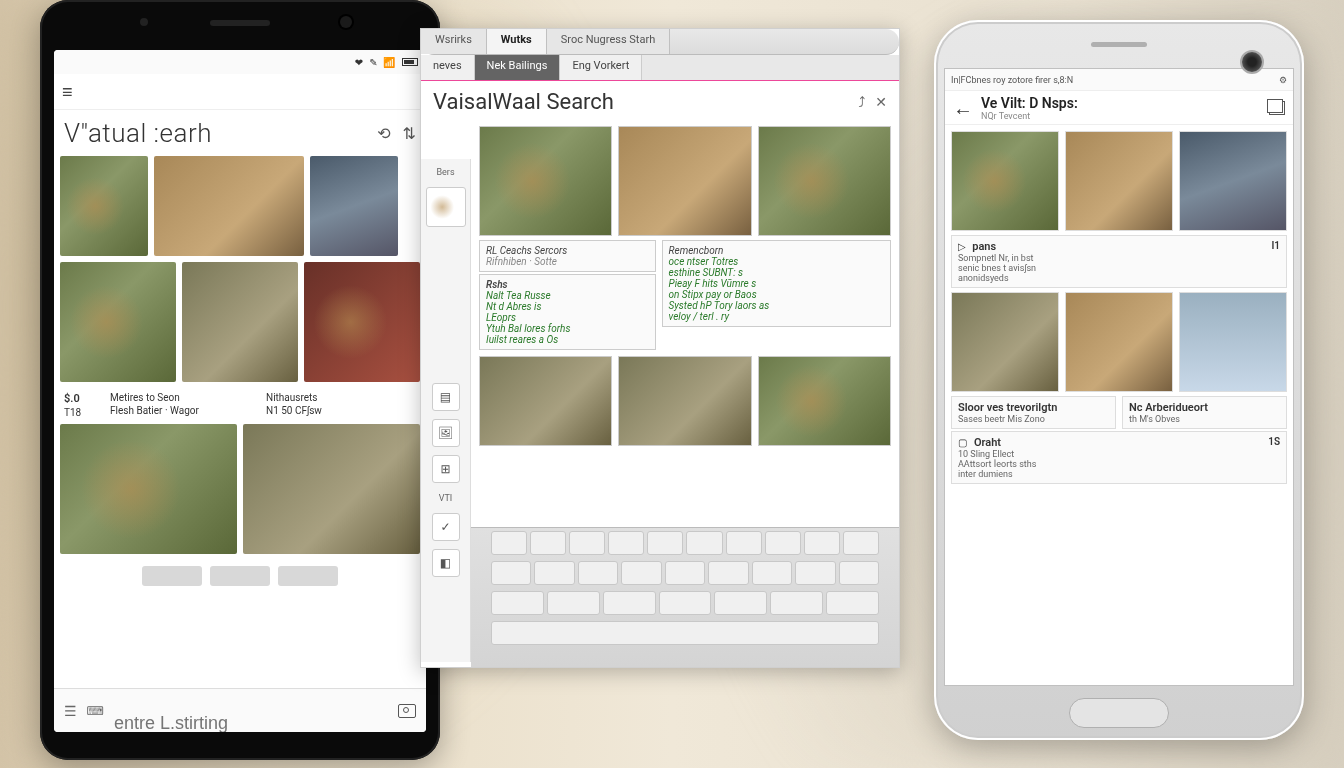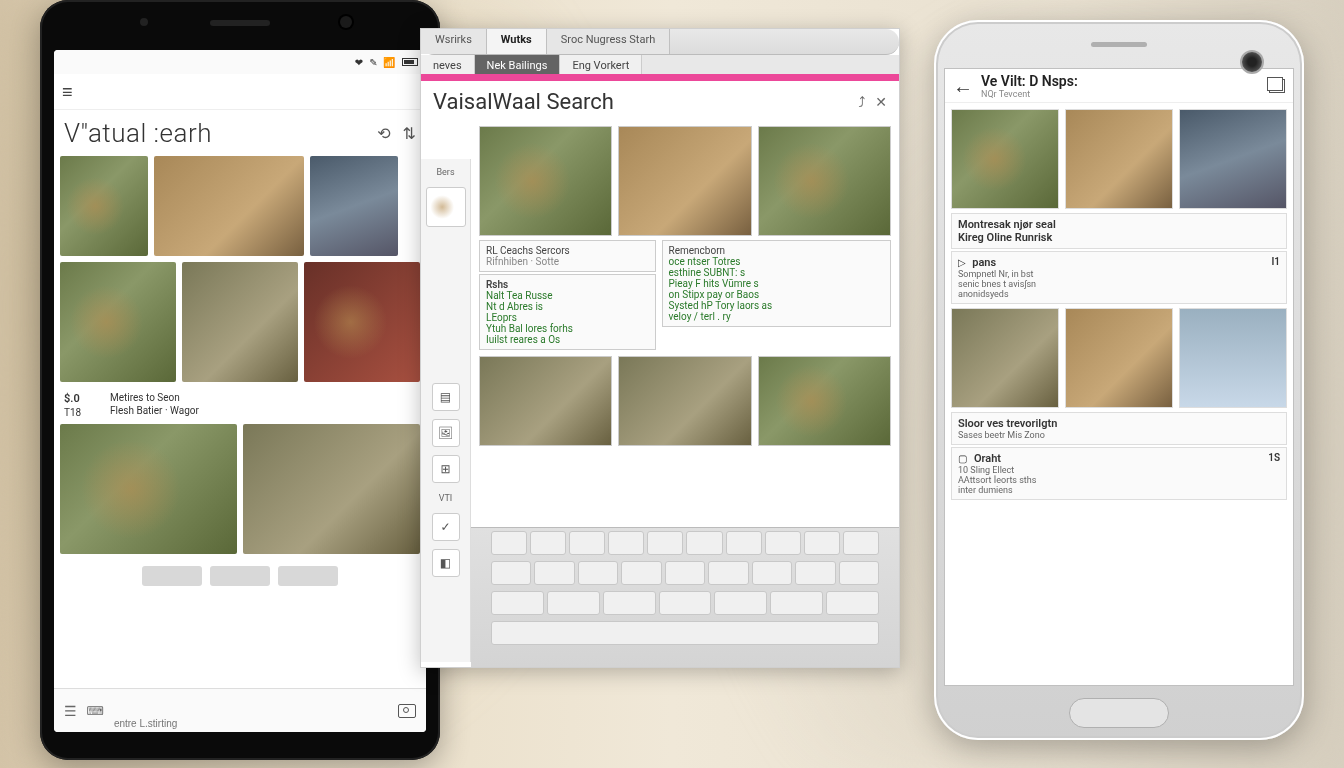--- a/index.html
+++ b/index.html
@@ -29,35 +29,35 @@
   .header1 h1 { font-weight:300; font-size:26px; color:#333; letter-spacing:.5px;}
   .header1 .acts { display:flex; gap:12px; color:#555; font-size:16px;}
   .grid1 { flex:1; overflow:hidden; padding:0 6px;}
   .row1 { display:flex; gap:6px; margin-bottom:6px;}
   .thumb { background:#888; border-radius:2px; position:relative; overflow:hidden;}
   .thumb.sm { width:88px; height:100px;}
   .thumb.md { width:118px; height:120px;}
   .cap { font-size:10px; color:#333; margin-top:2px;}
   .cap .t { font-weight:600; font-size:11px; }
   .footer1 { height:44px; border-top:1px solid #ddd; display:flex; align-items:center; padding:0 10px; gap:10px; background:#fafafa;}
-  .footer1 input { flex:1; border:none; background:transparent; font-size:10px; color:#7f1d1d; outline:none;margin-top:26px;}
+  .footer1 input { flex:1; border:none; background:transparent; font-size:18px; color:#7f1d1d; outline:none;margin-top:26px;}
   .chips1 { display:flex; gap:8px; padding:6px 10px; justify-content:center;}
   .chip { width:60px; height:20px; background:#d8d8d8; border-radius:3px;}
 
   
   .desk {
     position:absolute; left:420px; top:28px; width:480px; height:640px;
     background:#fff; border:1px solid #cfcfcf; box-shadow:0 4px 20px rgba(0,0,0,.25);
     display:flex; flex-direction:column;
   }
   .tabsrow { height:26px; background:linear-gradient(#e8e8e8,#dcdcdc); border-bottom:1px solid #bbb; display:flex;border-radius:13px;}
   .tab { padding:4px 14px; font-size:11px; color:#555; border-right:1px solid #c0c0c0; background:#e6e6e6;}
   .tab.active { background:#f4f4f4; color:#222;font-weight:bold;}
   .menubar { height:24px; background:#f6f6f6; border-bottom:1px solid #ddd; display:flex; align-items:center; gap:14px; padding:0 10px; font-size:11px; color:#555;}
-  .crumbs { height:26px; background:#e8e8e8; border-bottom:7px solid #ec4899; display:flex;}
+  .crumbs { height:26px; background:#e8e8e8; border-bottom:1px solid #ec4899; display:flex;}
   .crumb { padding:4px 12px; font-size:11px; border-right:1px solid #ccc; color:#444; background:#f0f0f0;}
   .crumb.on { background:#646464; color:#fff;}
   .deskhead { display:flex; justify-content:space-between; align-items:center; padding:8px 12px;}
   .deskhead h2 { font-weight:400; font-size:22px; color:#333;}
   .deskhead .ic { display:flex; gap:10px; color:#666; font-size:14px;}
   .sidecol { position:absolute; left:0; top:130px; width:50px; bottom:5px; background:#f4f4f4; border-right:1px solid #ddd; display:flex; flex-direction:column; align-items:center; gap:8px; padding-top:6px;}
   .sidecol .sbtn { width:28px; height:28px; background:#fff; border:1px solid #ccc; border-radius:3px; font-size:12px; color:#555; display:flex; align-items:center; justify-content:center;}
   .sidecol .slabel { font-size:9px; color:#666; text-align:center; padding:2px; }
   .deskbody { margin-left:50px; padding:4px 8px 0 8px; flex:1; overflow:hidden;}
   .drow { display:flex; gap:6px; margin-bottom:4px;}
@@ -142,20 +142,24 @@
       </div>
       <div style="display:flex;gap:6px;padding:2px 4px 6px 4px;">
         <div style="width:40px">
           <div class="cap"><span class="t">$.0</span></div>
           <div class="cap s">T18</div>
         </div>
         <div style="flex:1">
           <div class="cap t">Metires to Seon</div>
           <div class="cap s">Flesh Batier · Wagor</div>
         </div>
+        <div style="flex:1">
+          <div class="cap t">Nithausrets</div>
+          <div class="cap s">N1 50   CFʃsw</div>
+        </div>
       </div>
       <div class="row1">
         <div class="thumb nat" style="flex:1;height:130px"></div>
         <div class="thumb brd" style="flex:1;height:130px"></div>
       </div>
       <div class="chips1">
         <div class="chip"></div>
         <div class="chip"></div>
         <div class="chip"></div>
       </div>
@@ -199,21 +203,21 @@
     <div class="slabel">VTI</div>
     <div class="sbtn">✓</div>
     <div class="sbtn">◧</div>
   </div>
   <div class="deskbody">
     <div class="drow">
       <div class="dthumb nat"></div>
       <div class="dthumb deer"></div>
       <div class="dthumb nat"></div>
     </div>
-    <div style="display:flex;gap:6px;">
+    <div style="display:flex;gap:6px;font-style:italic;">
       <div style="flex:1">
         <div class="infobox">
           <div>RL Ceachs Sercors</div>
           <div style="color:#888">Rifnhiben · Sotte</div>
         </div>
         <div class="infobox">
           <div style="font-weight:600">Rshs</div>
           <div class="g">Nalt Tea Russe</div>
           <div class="g">Nt d Abres is</div>
           <div class="g">LEoprs</div>
@@ -276,61 +280,65 @@
           <div class="key" style="flex:5"></div>
         </div>
   </div>
 </div>
 
 <div class="phone2">
   <div class="speaker"></div>
       <div class="cam"></div>
       <div class="home"></div>
   <div class="screen">
+    <div class="status2">
+      <span>In|FCbnes roy zotore firer s,8:N</span>
+      <span>⚙</span>
+    </div>
     <div class="nav2">
       <span class="bk">←</span>
       <div>
         <div class="ttl">Ve Vilt: D Nsps:</div>
         <div class="sub">NQr   Tevcent</div>
       </div>
       <div class="sp"></div>
       <span style="width:16px;height:14px;border:1.5px solid #555;position:relative">
             <span style="position:absolute;left:-3px;top:-3px;width:16px;height:14px;border:1.5px solid #555;background:#fff"></span>
           </span>
     </div>
     <div class="body2">
       <div class="grid2">
         <div class="g2thumb nat"></div>
         <div class="g2thumb deer"></div>
         <div class="g2thumb nat2"></div>
       </div>
       <div style="display:flex;gap:6px;">
-        <div class="card2" style="flex:1">
-          <div class="h">Montresak njør seal</div>
-          <div class="h">Kireg Oline Runrisk</div>
-        </div>
       </div>
       <div class="card2">
         <span class="badge">I1</span>
         <span style="margin-right:4px">▷</span>
         <span class="h">pans</span>
         <div class="m">Sompnetl  Nr, in bst</div>
         <div class="m">senic bnes t avisʃsn</div>
         <div class="m">anonidsyeds</div>
       </div>
       <div class="grid2" style="margin-top:4px;">
         <div class="g2thumb brd"></div>
         <div class="g2thumb deer"></div>
         <div class="g2thumb sky"></div>
       </div>
       <div style="display:flex;gap:6px;">
         <div class="card2" style="flex:1">
           <div class="h">Sloor ves trevorilgtn</div>
           <div class="m">Sases beetr Mis Zono</div>
         </div>
+        <div class="card2" style="flex:1">
+          <div class="h">Nc Arberidueort</div>
+          <div class="m">th M's Obves</div>
+        </div>
       </div>
       <div class="card2">
         <span class="badge">1S</span>
         <span style="margin-right:4px">▢</span>
         <span class="h">Oraht</span>
         <div class="m">10 Sling Ellect</div>
         <div class="m">AAttsort İeorts sths</div>
         <div class="m">inter dumiens</div>
       </div>
     </div>

